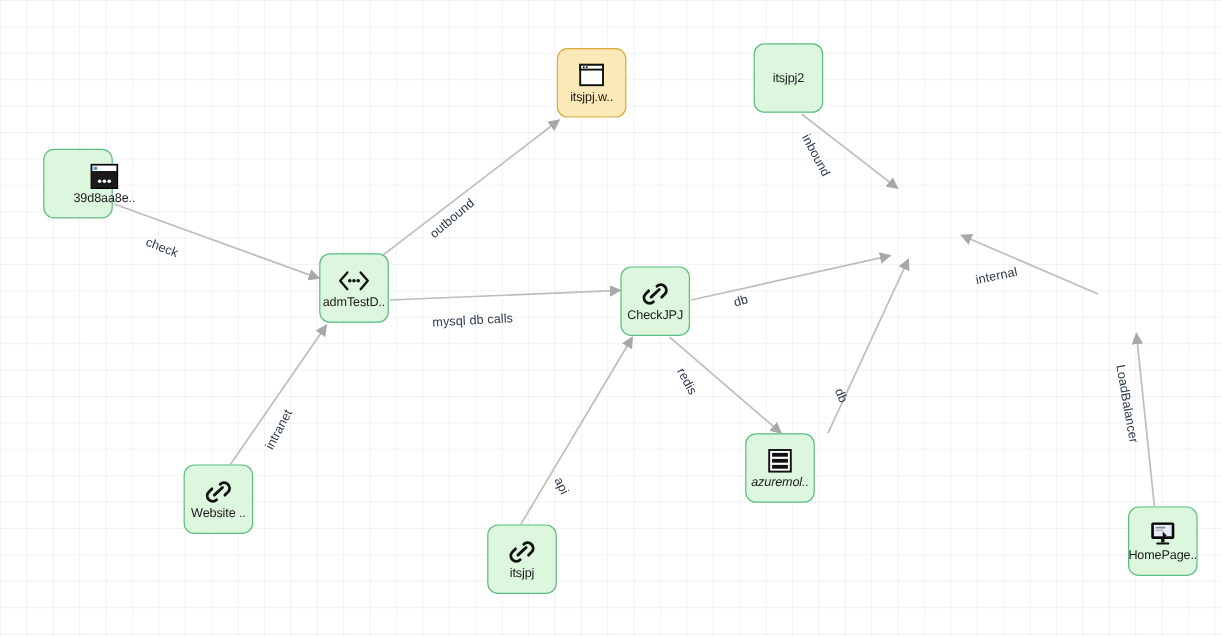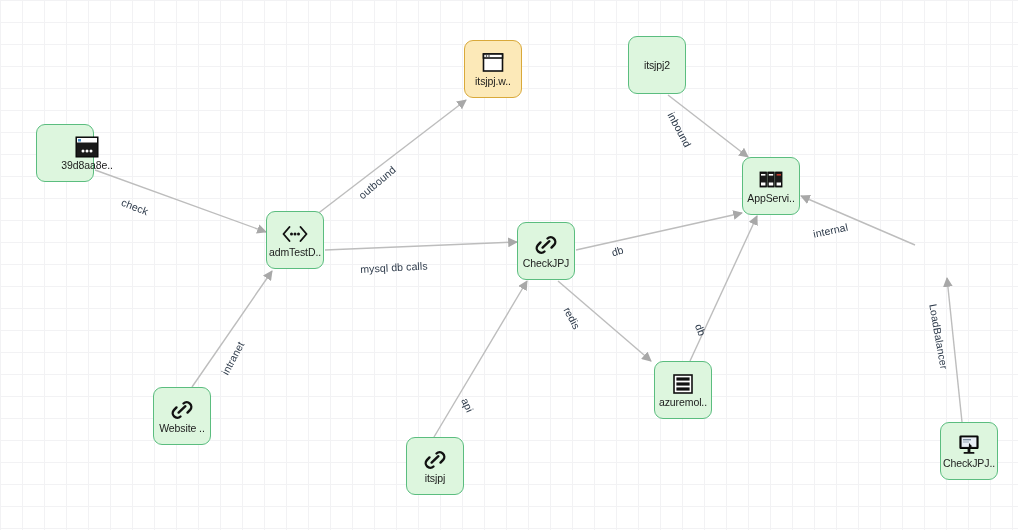--- a/index.html
+++ b/index.html
@@ -145,54 +145,38 @@
         <circle cx="8" cy="4" r="0.8" fill="#111"></circle>
       </svg>
     </span>
     <span class="nlabel">itsjpj.w..</span>
   </div>
 
   <div class="node noicon" style="left:628px; top:36px;">
     <span class="nlabel">itsjpj2</span>
   </div>
 
-  <div class="node" style="left:742px; top:157px;">
-    <span class="nicon">
-      <svg width="26" height="22" viewBox="0 0 26 22">
-        <rect x="2" y="3" width="6.4" height="15" fill="#1a1a1a" stroke="#000" stroke-width="0.8"></rect>
-        <rect x="9.8" y="3" width="6.4" height="15" fill="#1a1a1a" stroke="#000" stroke-width="0.8"></rect>
-        <rect x="17.6" y="3" width="6.4" height="15" fill="#1a1a1a" stroke="#000" stroke-width="0.8"></rect>
-        <rect x="3" y="5" width="4.4" height="1.6" fill="#ffffff"></rect>
-        <rect x="10.8" y="5" width="4.4" height="1.6" fill="#ffffff"></rect>
-        <rect x="18.6" y="5" width="4.4" height="1.6" fill="#c0392b"></rect>
-        <rect x="3" y="13.5" width="4.4" height="3" fill="#ffffff"></rect>
-        <rect x="10.8" y="13.5" width="4.4" height="3" fill="#ffffff"></rect>
-        <rect x="18.6" y="13.5" width="4.4" height="3" fill="#ffffff"></rect>
-      </svg>
-    </span>
-    <span class="nlabel">AppServi..</span>
-  </div>
 
 
   <div class="node" style="left:940px; top:422px;">
     <span class="nicon">
       <svg width="26" height="22" viewBox="0 0 26 22">
         <rect x="4" y="2" width="18" height="12.5" rx="0.8" fill="#111" stroke="#000" stroke-width="1.2"></rect>
         <rect x="5.6" y="3.4" width="14.8" height="9.5" fill="#e8eef5"></rect>
         <rect x="7" y="5" width="8" height="1.4" fill="#7a8c9e"></rect>
         <rect x="7" y="7.4" width="6" height="1.2" fill="#a8b5c2"></rect>
         <path d="M13 9 l3.4 3.4 l-1.4 0.2 l1 2 l-1.2 0.6 l-1-2 l-1 1z" fill="#111"></path>
         <rect x="11.6" y="14.5" width="2.8" height="3.6" fill="#111"></rect>
         <rect x="7.6" y="18" width="10.8" height="1.8" rx="0.6" fill="#111"></rect>
       </svg>
     </span>
-    <span class="nlabel">CheckJPJ..</span>
-  </div>
-
-  <div class="node" style="left:654px; top:361px;">
+    <span class="nlabel">HomePage..</span>
+  </div>
+
+  <div class="node" style="left:621px; top:361px;font-style:italic;">
     <span class="nicon">
       <svg width="24" height="22" viewBox="0 0 24 22">
         <rect x="3" y="2" width="18" height="18" fill="#ffffff" stroke="#111" stroke-width="1.6"></rect>
         <rect x="5.4" y="4.4" width="13.2" height="3.2" fill="#111"></rect>
         <rect x="5.4" y="9.4" width="13.2" height="3.2" fill="#111"></rect>
         <rect x="5.4" y="14.4" width="13.2" height="3.2" fill="#111"></rect>
       </svg>
     </span>
     <span class="nlabel">azuremol..</span>
   </div>

